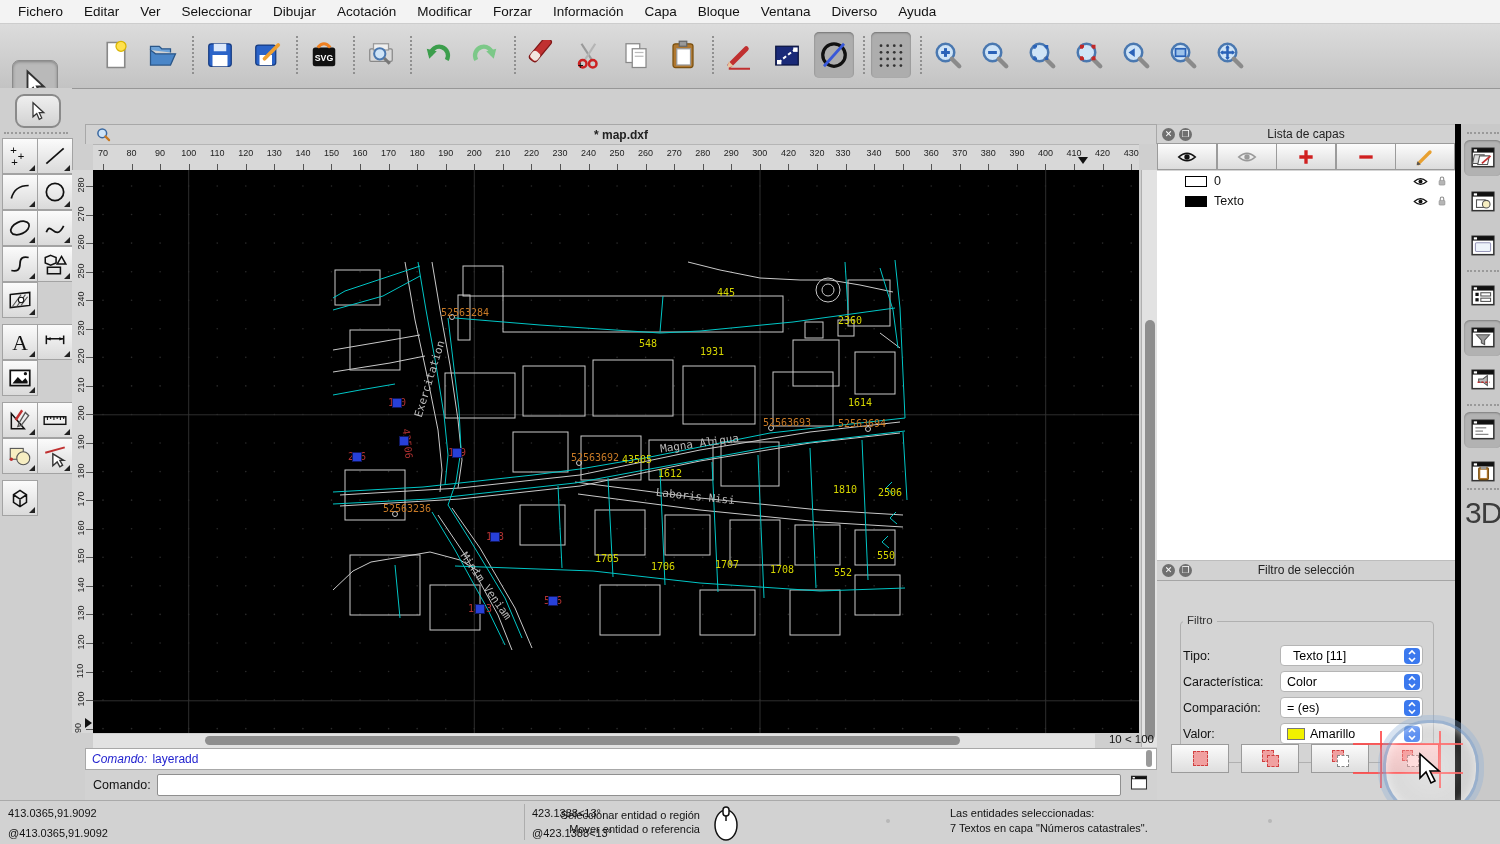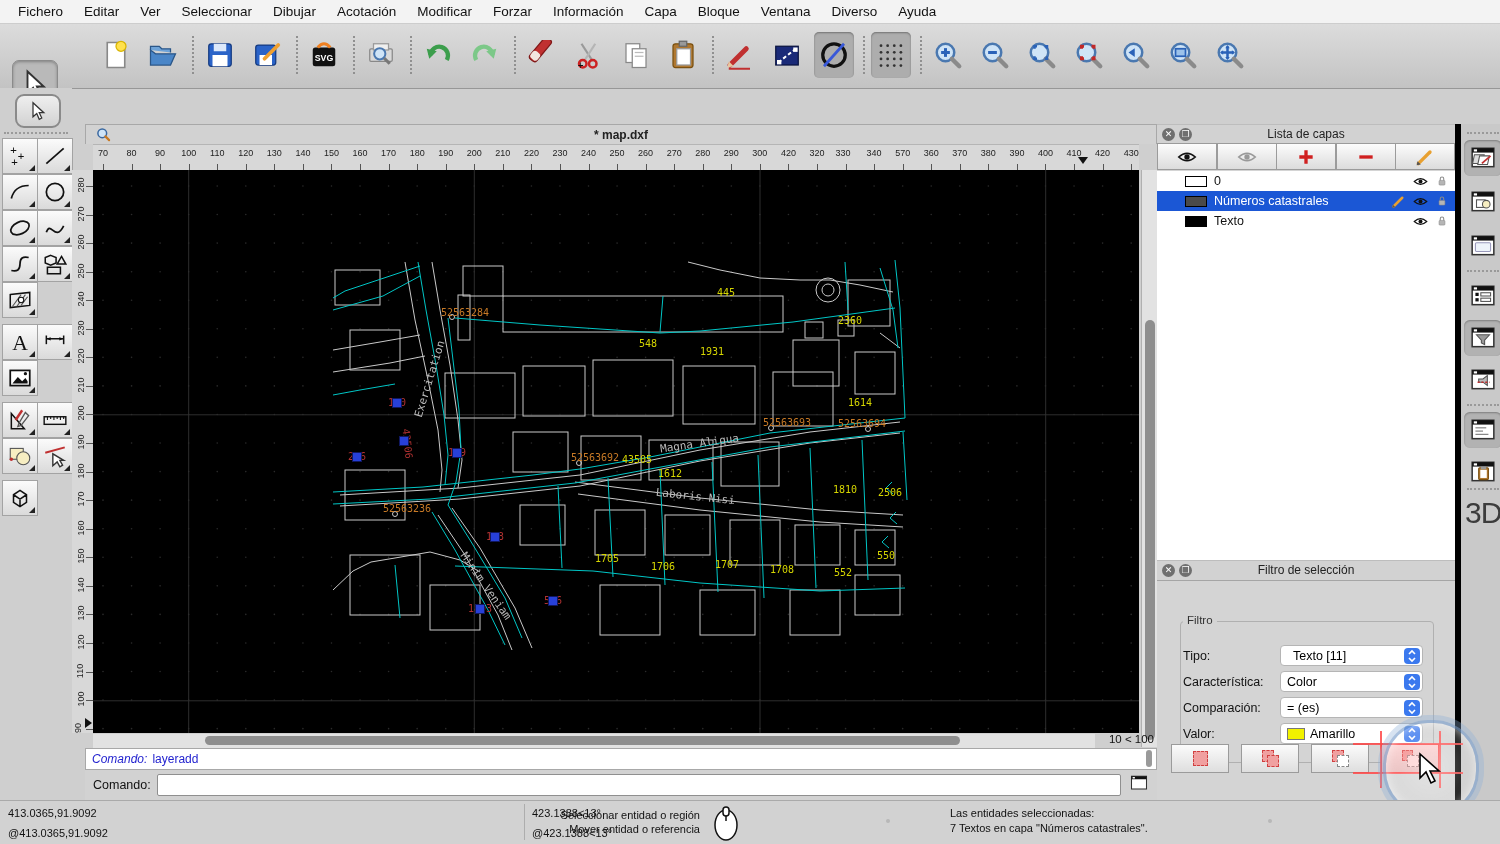--- a/index.html
+++ b/index.html
@@ -473,21 +473,21 @@
       <div class="rnum" style="left: 656.88px; top: 3px; width: 20px; text-align: center;">300</div>
       <div class="rtick" style="left: 666.88px; top: 19px; width: 1px; height: 7px;"></div>
       <div class="rnum" style="left: 685.44px; top: 3px; width: 20px; text-align: center;">420</div>
       <div class="rtick" style="left: 695.44px; top: 19px; width: 1px; height: 7px;"></div>
       <div class="rnum" style="left: 714px; top: 3px; width: 20px; text-align: center;">320</div>
       <div class="rtick" style="left: 724px; top: 19px; width: 1px; height: 7px;"></div>
       <div class="rnum" style="left: 742.56px; top: 3px; width: 20px; text-align: left;">330</div>
       <div class="rtick" style="left: 752.56px; top: 19px; width: 1px; height: 7px;"></div>
       <div class="rnum" style="left: 771.12px; top: 3px; width: 20px; text-align: center;">340</div>
       <div class="rtick" style="left: 781.12px; top: 19px; width: 1px; height: 7px;"></div>
-      <div class="rnum" style="left: 799.68px; top: 3px; width: 20px; text-align: center;">570</div>
+      <div class="rnum" style="left: 799.68px; top: 3px; width: 20px; text-align: center;">500</div>
       <div class="rtick" style="left: 809.68px; top: 19px; width: 1px; height: 7px;"></div>
       <div class="rnum" style="left: 828.24px; top: 3px; width: 20px; text-align: center;">360</div>
       <div class="rtick" style="left: 838.24px; top: 19px; width: 1px; height: 7px;"></div>
       <div class="rnum" style="left: 856.8px; top: 3px; width: 20px; text-align: center;">370</div>
       <div class="rtick" style="left: 866.8px; top: 19px; width: 1px; height: 7px;"></div>
       <div class="rnum" style="left: 885.36px; top: 3px; width: 20px; text-align: center;">380</div>
       <div class="rtick" style="left: 895.36px; top: 19px; width: 1px; height: 7px;"></div>
       <div class="rnum" style="left: 913.92px; top: 3px; width: 20px; text-align: center;">390</div>
       <div class="rtick" style="left: 923.92px; top: 19px; width: 1px; height: 7px;"></div>
       <div class="rnum" style="left: 942.48px; top: 3px; width: 20px; text-align: center;">400</div>
@@ -1476,38 +1476,20 @@
             <svg width="17" height="15" viewBox="0 0 24 24" xmlns="http://www.w3.org/2000/svg">
               <path d="M2 12 q10 -9 20 0 q-10 9 -20 0 z" fill="none" stroke="#111" stroke-width="1.8"></path>
               <circle cx="12" cy="12" r="3.2" fill="#111"></circle>
             </svg>
             <svg width="14" height="14" viewBox="0 0 24 24" xmlns="http://www.w3.org/2000/svg">
               <rect x="7" y="11" width="10" height="8" rx="1.5" fill="#b5b5b5" stroke="#8a8a8a"></rect>
               <path d="M9 11 v-3 a3 3 0 0 1 6 0 v3" fill="none" stroke="#8a8a8a" stroke-width="1.8"></path>
             </svg>
           </div>
         </div>
-        <div class="lrow sel">
-          <div class="lswatch" style="background: rgb(74, 74, 74);"></div>
-          <span>Números catastrales</span>
-          <div class="licons">
-            <svg width="15" height="15" viewBox="0 0 24 24" xmlns="http://www.w3.org/2000/svg">
-              <line x1="4" y1="20" x2="18" y2="6" stroke="#e8a030" stroke-width="4" stroke-linecap="round"></line>
-              <polygon points="2,22 7,21 3,17" fill="#555"></polygon>
-            </svg>
-            <svg width="17" height="15" viewBox="0 0 24 24" xmlns="http://www.w3.org/2000/svg">
-              <path d="M2 12 q10 -9 20 0 q-10 9 -20 0 z" fill="none" stroke="#111" stroke-width="1.8"></path>
-              <circle cx="12" cy="12" r="3.2" fill="#111"></circle>
-            </svg>
-            <svg width="14" height="14" viewBox="0 0 24 24" xmlns="http://www.w3.org/2000/svg">
-              <rect x="7" y="11" width="10" height="8" rx="1.5" fill="#b5b5b5" stroke="#8a8a8a"></rect>
-              <path d="M9 11 v-3 a3 3 0 0 1 6 0 v3" fill="none" stroke="#8a8a8a" stroke-width="1.8"></path>
-            </svg>
-          </div>
-        </div>
         <div class="lrow">
           <div class="lswatch" style="background: rgb(0, 0, 0);"></div>
           <span>Texto</span>
           <div class="licons">
             <svg width="17" height="15" viewBox="0 0 24 24" xmlns="http://www.w3.org/2000/svg">
               <path d="M2 12 q10 -9 20 0 q-10 9 -20 0 z" fill="none" stroke="#111" stroke-width="1.8"></path>
               <circle cx="12" cy="12" r="3.2" fill="#111"></circle>
             </svg>
             <svg width="14" height="14" viewBox="0 0 24 24" xmlns="http://www.w3.org/2000/svg">
               <rect x="7" y="11" width="10" height="8" rx="1.5" fill="#b5b5b5" stroke="#8a8a8a"></rect>

